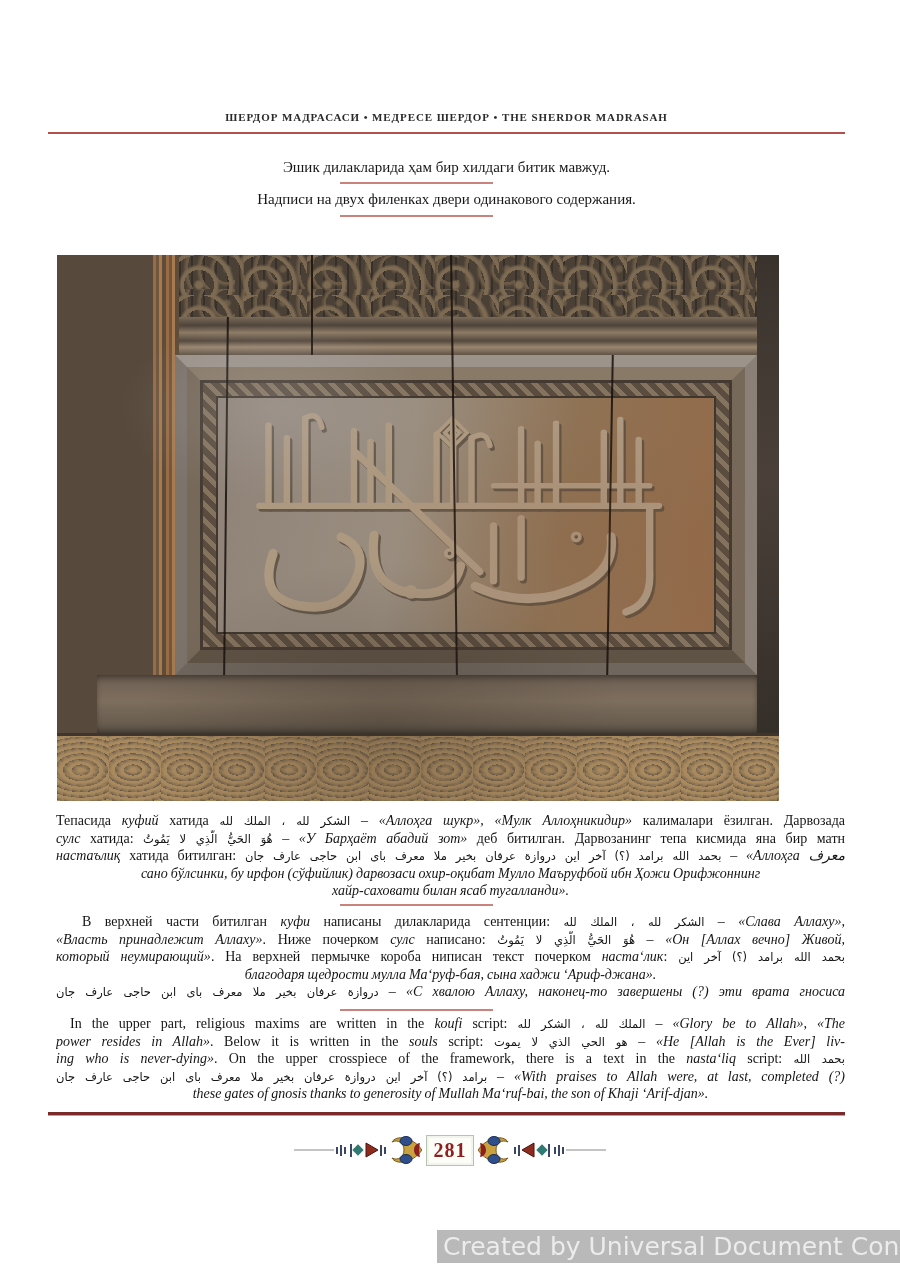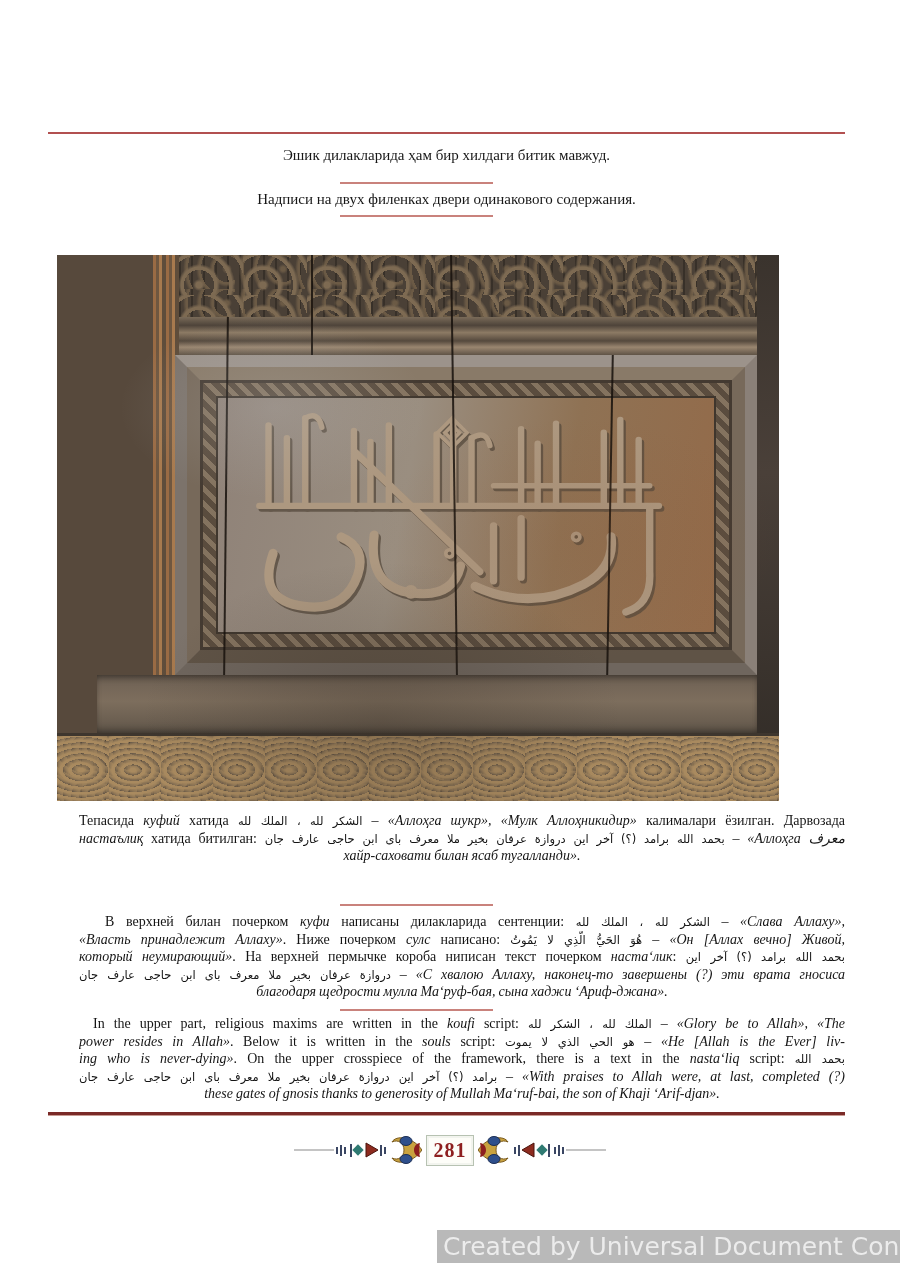--- a/index.html
+++ b/index.html
@@ -7,21 +7,21 @@
         font-family:"Liberation Serif","DejaVu Serif",serif;color:#1c1c1c;}
 
   
   .running-head{position:absolute;top:111px;left:48px;width:797px;text-align:center;
     font-size:11px;font-weight:bold;letter-spacing:.9px;color:#2b2b2b;}
   .head-rule{position:absolute;top:132px;left:48px;width:797px;height:0;
     border-top:2px solid var(--rule-red,#b25050);}
 
   
   .intro{position:absolute;left:48px;width:797px;text-align:center;font-size:15px;color:#171717;}
-  .i1{top:147px}.i2{top:191px}.i3{top:224px}
+  .i1{top:159px}.i2{top:191px}.i3{top:224px}
   .minisep{position:absolute;left:340px;width:153px;height:0;border-top:2px solid var(--sep-red,#c9827c);}
   .s1{top:182px}.s2{top:215px}
 
   
   .photo{position:absolute;left:57px;top:255px;width:722px;height:546px;margin:0;
     background:linear-gradient(135deg,#5d534a,#6b5f52 45%,#574c42);overflow:hidden;}
   .photo *{position:absolute;}
   .ph-left{left:0;top:0;width:96px;height:546px;background-color:#57493c;
     background-image:
       repeating-radial-gradient(circle at 24px 18px,#8a male7a64 0,#8a7a64 2px,transparent 5px,transparent 14px),
@@ -67,21 +67,21 @@
   .c3{left:552px;top:100px;height:320px;transform:rotate(1deg);}
   .c4{left:254px;top:0;height:100px;}
   .ph-patina{inset:0;pointer-events:none;background:
      radial-gradient(ellipse 220px 130px at 30% 28%,rgba(195,200,205,.20),transparent 70%),
      radial-gradient(ellipse 280px 170px at 72% 52%,rgba(140,90,55,.16),transparent 72%),
      radial-gradient(ellipse 320px 210px at 45% 85%,rgba(55,45,36,.28),transparent 75%);}
 
   
   .para{position:absolute;left:56px;width:789px;font-size:14px;line-height:17.5px;color:#141414;}
   .p-uz{top:812px}.p-ru{top:913px}.p-en{top:1015px}
-  .tline{text-align:justify;text-align-last:justify;height:17.5px;overflow:hidden;word-spacing:-.4px;margin-left:23px;}
+  .tline{text-align:justify;text-align-last:justify;height:17.5px;overflow:hidden;word-spacing:-.4px;}
   .tline.center{text-align:center;text-align-last:center;}
   .it{font-style:italic;}
   .ar{font-family:"DejaVu Sans",sans-serif;font-size:11.5px;unicode-bidi:isolate;}
   .sep-a{top:904px}.sep-b{top:1009px}
 
   
   .foot-rule{position:absolute;top:1112px;left:48px;width:797px;height:3px;
     background:var(--footer-rule,#7a2a28);border-bottom:1px solid #c89b93;}
   .pagenum-row{position:absolute;top:1130px;left:0;width:900px;height:40px;
     display:flex;align-items:center;justify-content:center;gap:4px;}
@@ -96,20 +96,21 @@
   .watermark{position:absolute;left:437px;top:1230px;width:463px;height:33px;
     background:var(--watermark-bg,#b9b9b9);display:flex;align-items:center;
     font-family:"DejaVu Sans",sans-serif;font-size:25px;color:#ececec;
     white-space:nowrap;overflow:hidden;padding-left:6px;box-sizing:border-box;}
 </style>
 </head>
 <body>
 
 <div class="page">
 
+  <div class="running-head">ШЕРДОР МАДРАСАСИ • МЕДРЕСЕ ШЕРДОР • THE SHERDOR MADRASAH</div>
   <div class="head-rule"></div>
 
   <div class="intro i1">Эшик дилакларида ҳам бир хилдаги битик мавжуд.</div>
   <div class="minisep s1"></div>
   <div class="intro i2">Надписи на двух филенках двери одинакового содержания.</div>
   <div class="minisep s2"></div>
 
   <figure class="photo" title="Carved wooden door panel with Arabic calligraphy inscription in kufic and thuluth scripts">
     <div class="ph-left"></div>
     <div class="ph-left-edge"></div>
@@ -158,30 +159,32 @@
 
     <div class="crack c1"></div>
     <div class="crack c2"></div>
     <div class="crack c3"></div>
     <div class="crack c4"></div>
     <div class="ph-patina"></div>
   </figure>
 
   <div class="para p-uz">
       <div class="tline"><span>Тепасида </span><span class="it">куфий</span><span> хатида </span><span class="ar" dir="rtl">الشكر لله ، الملك لله</span><span> – </span><span class="it">«Аллоҳга шукр», «Мулк Аллоҳникидир»</span><span> калималари ёзилган. Дарвозада</span></div>
+      <div class="tline"><span class="it">сулс</span><span> хатида: </span><span class="ar" dir="rtl">هُوَ الحَيُّ الَّذِي لا يَمُوتُ</span><span> – </span><span class="it">«У Барҳаёт абадий зот»</span><span> деб битилган. Дарвозанинг тепа кисмида яна бир матн</span></div>
       <div class="tline"><span class="it">настаълиқ</span><span> хатида битилган: </span><span class="ar" dir="rtl">بحمد الله برامد (؟) آخر اين دروازة عرفان بخير ملا معرف باى ابن حاجى عارف جان</span><span> – </span><span class="it">«Аллоҳга معرف</span></div>
+      <div class="tline center"><span class="it">сано бўлсинки, бу ирфон (сўфийлик) дарвозаси охир-оқибат Мулло Маъруфбой ибн Ҳожи Орифжоннинг</span></div>
       <div class="tline center"><span class="it">хайр-саховати билан ясаб тугалланди».</span></div>
     </div>
   <div class="minisep sep-a"></div>
   <div class="para p-ru">
-      <div class="tline" style="text-indent: 26px;"><span>В верхней билан почерком </span><span class="it">куфи</span><span> написаны дилакларида сентенции: </span><span class="ar" dir="rtl">الشكر لله ، الملك لله</span><span> – </span><span class="it">«Слава Аллаху»,</span></div>
+      <div class="tline" style="text-indent: 26px;"><span>В верхней части битилган </span><span class="it">куфи</span><span> написаны дилакларида сентенции: </span><span class="ar" dir="rtl">الشكر لله ، الملك لله</span><span> – </span><span class="it">«Слава Аллаху»,</span></div>
       <div class="tline"><span class="it">«Власть принадлежит Аллаху»</span><span>. Ниже почерком </span><span class="it">сулс</span><span> написано: </span><span class="ar" dir="rtl">هُوَ الحَيُّ الَّذِي لا يَمُوتُ</span><span> – </span><span class="it">«Он [Аллах вечно] Живой,</span></div>
       <div class="tline"><span class="it">который неумирающий»</span><span>. На верхней пермычке короба ниписан текст почерком </span><span class="it">наста‘лик</span><span>: </span><span class="ar" dir="rtl">بحمد الله برامد (؟) آخر اين</span></div>
+      <div class="tline center"><span class="it">благодаря щедрости мулла Ма‘руф-бая, сына хаджи ‘Ариф-джана».</span></div>
       <div class="tline"><span class="ar" dir="rtl">دروازة عرفان بخير ملا معرف باى ابن حاجى عارف جان</span><span> – </span><span class="it">«С хвалою Аллаху, наконец-то завершены (?) эти врата гносиса</span></div>
-      <div class="tline center"><span class="it">благодаря щедрости мулла Ма‘руф-бая, сына хаджи ‘Ариф-джана».</span></div>
     </div>
   <div class="minisep sep-b"></div>
   <div class="para p-en">
       <div class="tline" style="text-indent: 14px;"><span>In the upper part,  religious maxims are written in the </span><span class="it">koufi</span><span> script: </span><span class="ar" dir="rtl">الملك لله ، الشكر لله</span><span> – </span><span class="it">«Glory be to Allah», «The</span></div>
       <div class="tline"><span class="it">power resides in Allah»</span><span>. Below it is written in the </span><span class="it">souls</span><span> script: </span><span class="ar" dir="rtl">هو الحي الذي لا يموت</span><span> – </span><span class="it">«He [Allah is the Ever] liv-</span></div>
       <div class="tline"><span class="it">ing who is never-dying»</span><span>. On the upper crosspiece of the framework, there is a text in the </span><span class="it">nasta‘liq</span><span> script: </span><span class="ar" dir="rtl">بحمد الله</span></div>
       <div class="tline"><span class="ar" dir="rtl">برامد (؟) آخر اين دروازة عرفان بخير ملا معرف باى ابن حاجى عارف جان</span><span> – </span><span class="it">«With praises to Allah were, at last, completed (?)</span></div>
       <div class="tline center"><span class="it">these gates of  gnosis thanks to generosity of Mullah Ma‘ruf-bai, the son of Khaji ‘Arif-djan».</span></div>
     </div>
 

